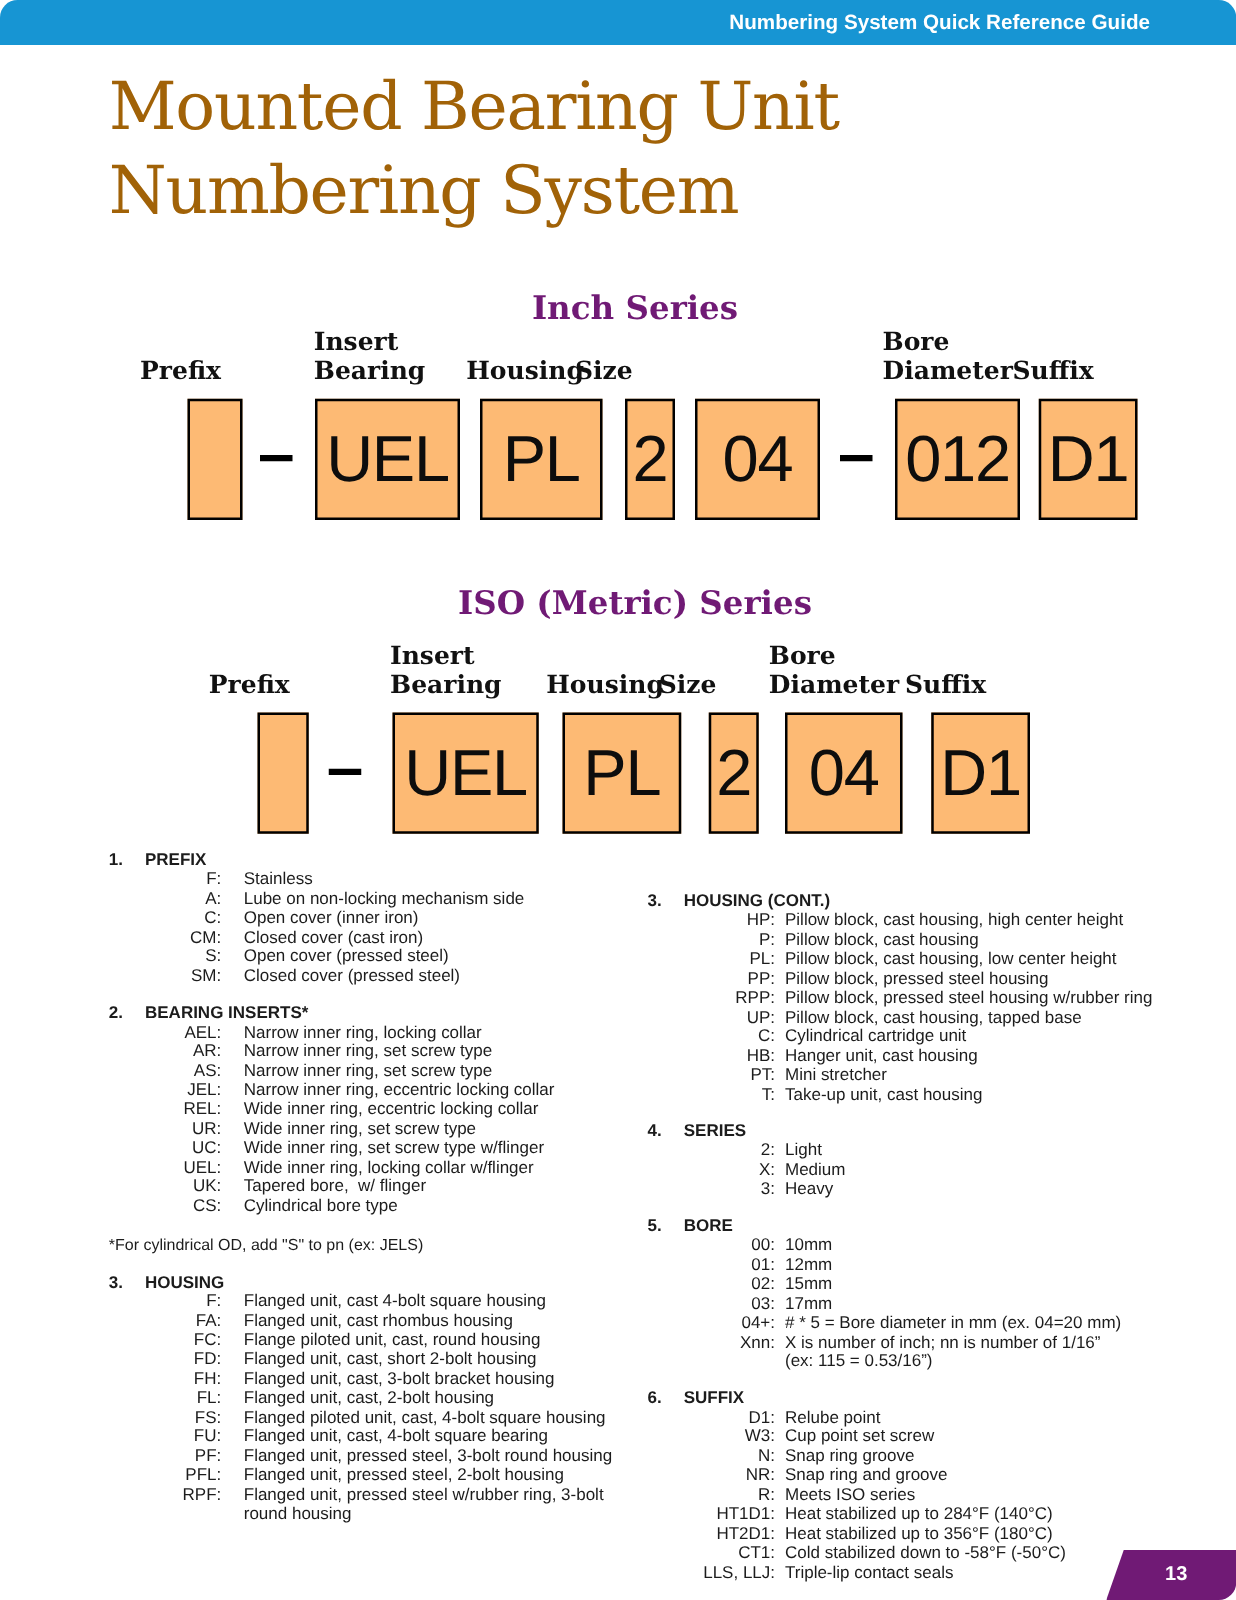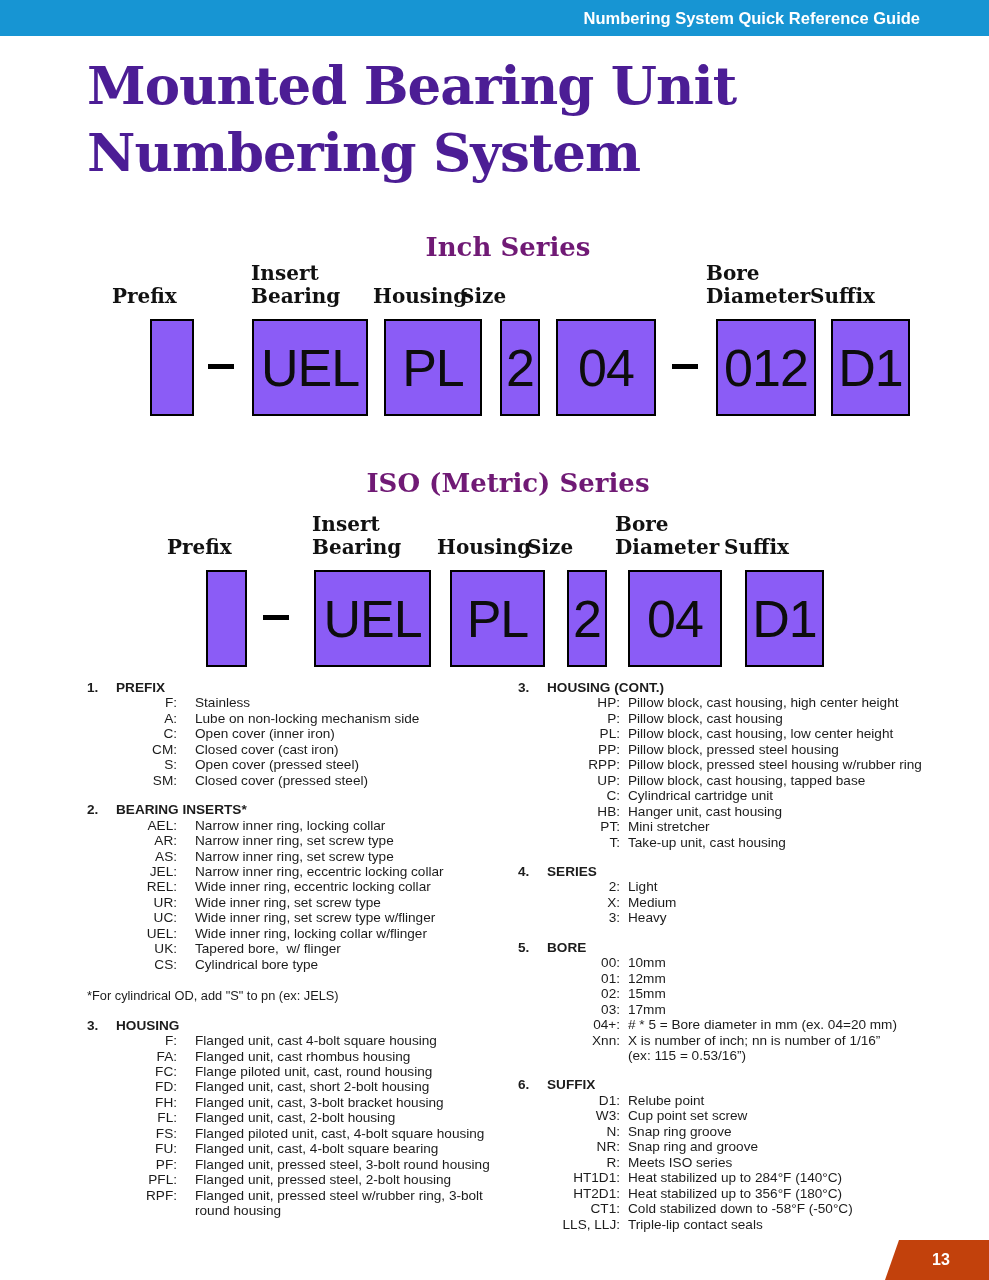--- a/index.html
+++ b/index.html
@@ -1,59 +1,59 @@
 <!DOCTYPE html>
 <html><head>
 <meta charset="utf-8">
 <style>
   * { margin:0; padding:0; box-sizing:border-box; }
   html,body { background:#ffffff; }
   body { font-family:"Liberation Sans", sans-serif; color:#161616; }
-  .page { position:relative; width:989px; height:1280px; background:#ffffff; overflow:hidden; }
+  .page { position:relative; width:989px; height:1280px; background:#ffffff; overflow:hidden;border-radius:14px; }
 
   
   .topbar { position:absolute; top:0; left:0; width:989px; height:36px; background:#1795d3;
             color:#ffffff; font-weight:bold; font-size:16.5px; line-height:36px;
             text-align:right; padding-right:69px; }
 
   
   .title { position:absolute; left:87px; top:52px; font-family:"DejaVu Serif", serif;
-           font-weight:bold; font-size:53px; line-height:67px; color:#4c1d95; letter-spacing:-1px; }
+           font-weight:normal; font-size:53px; line-height:67px; color:#a16207; letter-spacing:-1px; }
 
   
   .series-title { position:absolute; left:28px; width:960px; text-align:center;
                   font-family:"DejaVu Serif", serif; font-weight:bold; font-size:26px; color:#701a75; }
 
   
   .dlabel { position:absolute; width:120px; font-family:"DejaVu Serif", serif;
             font-weight:bold; font-size:20px; line-height:23px; color:#111; white-space:pre-line; }
 
   
-  .pbox { position:absolute; height:97px; background:#8b5cf6; border:2px solid #000;
+  .pbox { position:absolute; height:97px; background:#fdba74; border:2px solid #000;
           display:flex; align-items:center; justify-content:center;
           font-size:52px; color:#0d0d0d; letter-spacing:-1px; }
   .dash { position:absolute; width:26px; height:5px; background:#000; }
 
   
   .cols { position:absolute; top:680px; left:87px; width:880px; font-size:13.6px;
           line-height:15.45px; color:#1c1c1c; }
   .col { position:absolute; top:0; }
   .col-left  { left:0;    width:424px; --codew:90px;  --descgap:18px; }
-  .col-right { left:431px; width:449px; --codew:102px; --descgap:8px; }
+  .col-right { left:431px; width:449px;margin-top:33px; --codew:102px; --descgap:8px; }
   .sec + .sec { margin-top:14px; }
   .sec-head { font-weight:bold; }
   .sec-num { display:inline-block; width:29px; }
   .row { display:flex; }
   .code { flex:0 0 var(--codew); text-align:right; white-space:pre; }
   .desc { margin-left:var(--descgap); white-space:pre; }
   .footnote { margin-top:16px; font-size:12.8px; }
 
   
   .pagenum { position:absolute; left:885px; top:1240px; width:104px; height:40px;
-             background:#c2410c; clip-path:polygon(14px 0, 100% 0, 100% 100%, 0 100%);
+             background:#701a75; clip-path:polygon(14px 0, 100% 0, 100% 100%, 0 100%);
              color:#fff; font-weight:bold; font-size:16px; line-height:40px;
              text-align:center; padding-left:8px; }
 </style>
 </head>
 <body>
 
 <div class="page">
 
   <div class="topbar">
     <span>Numbering System Quick Reference Guide</span>

